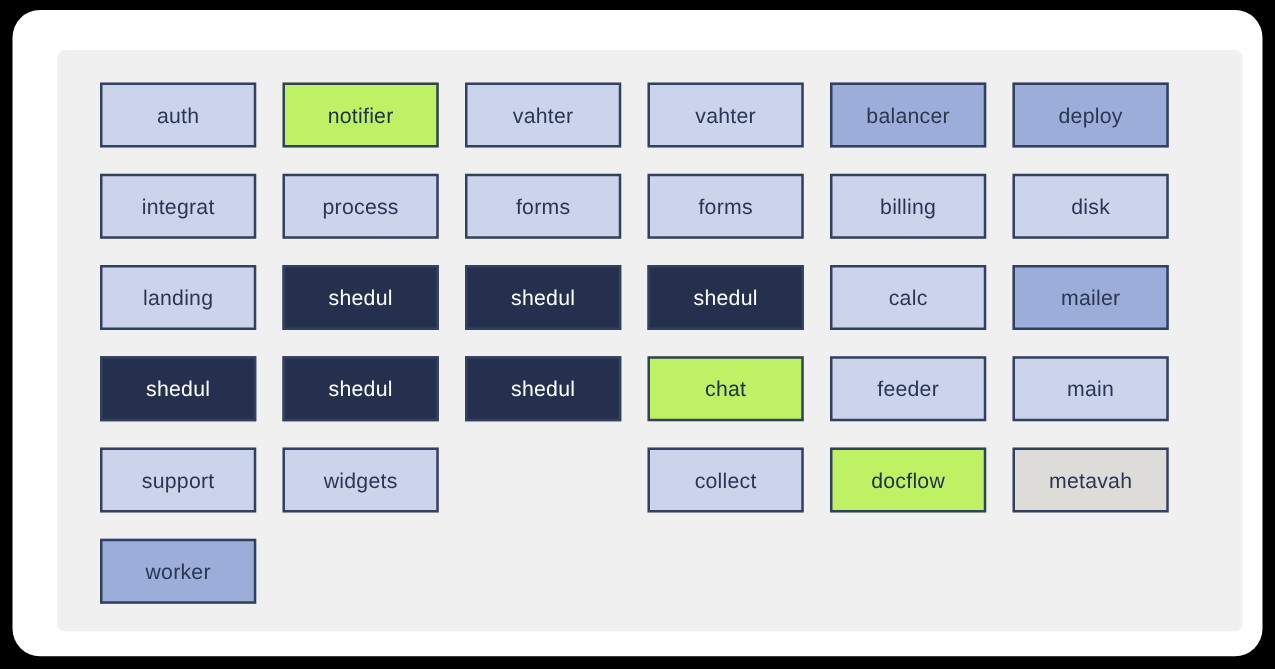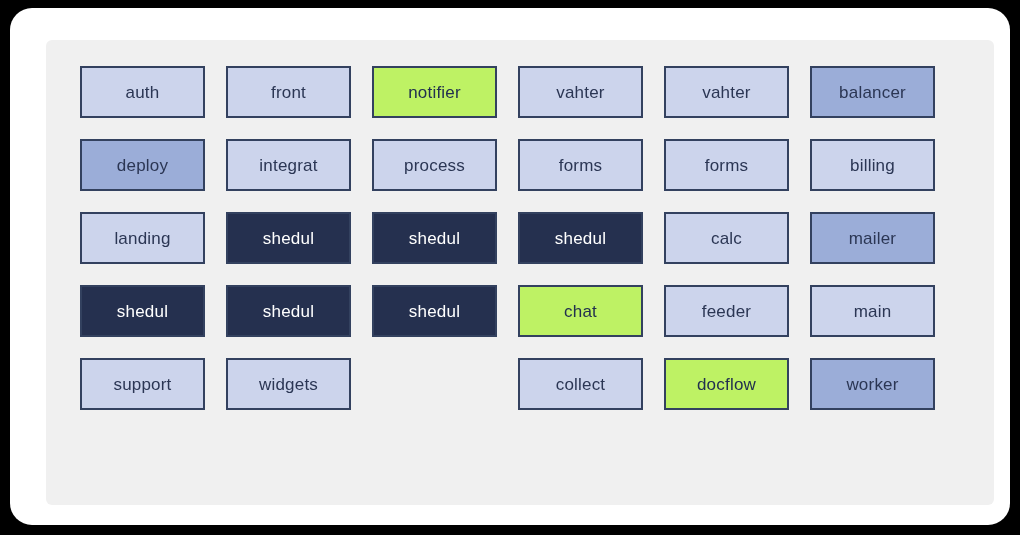--- a/index.html
+++ b/index.html
@@ -86,23 +86,20 @@
 </head>
 <body>
 
 <div id="device-frame">
   <div id="window-card">
     <div id="content-panel">
       <div id="service-grid">
           <div class="node fill-lightest">
             <span>auth</span>
           </div>
-          <div class="node fill-lightest">
-            <span>front</span>
-          </div>
           <div class="node fill-strong">
             <span>notifier</span>
           </div>
           <div class="node fill-lightest">
             <span>vahter</span>
           </div>
           <div class="node fill-lightest">
             <span>vahter</span>
           </div>
           <div class="node fill-mid">
@@ -118,20 +115,23 @@
             <span>process</span>
           </div>
           <div class="node fill-lightest">
             <span>forms</span>
           </div>
           <div class="node fill-lightest">
             <span>forms</span>
           </div>
           <div class="node fill-lightest">
             <span>billing</span>
+          </div>
+          <div class="node fill-lightest">
+            <span>disk</span>
           </div>
           <div class="node fill-lightest">
             <span>landing</span>
           </div>
           <div class="node fill-dark">
             <span>shedul</span>
           </div>
           <div class="node fill-dark">
             <span>shedul</span>
           </div>
@@ -168,20 +168,23 @@
           <div class="node fill-lightest">
             <span>widgets</span>
           </div>
           <div class="node spacer"></div>
           <div class="node fill-lightest">
             <span>collect</span>
           </div>
           <div class="node fill-strong">
             <span>docflow</span>
           </div>
+          <div class="node fill-grey">
+            <span>metavah</span>
+          </div>
           <div class="node fill-mid">
             <span>worker</span>
           </div>
           <div class="node spacer"></div>
         </div>
     </div>
   </div>
 </div>
 
 </body></html>

